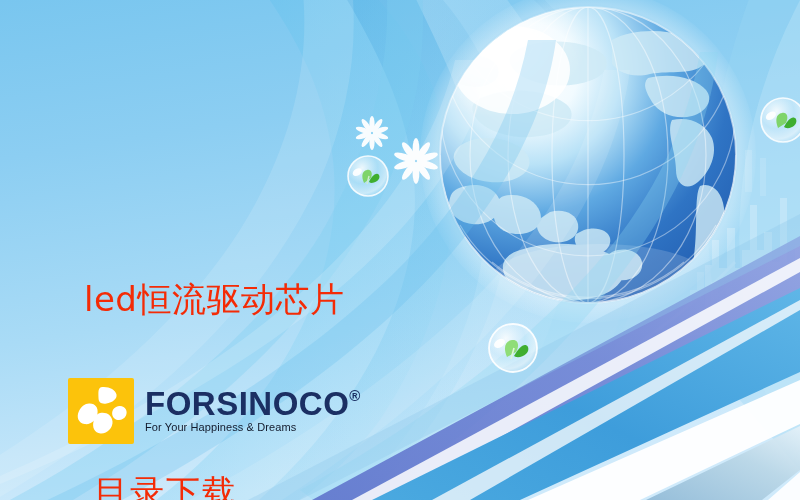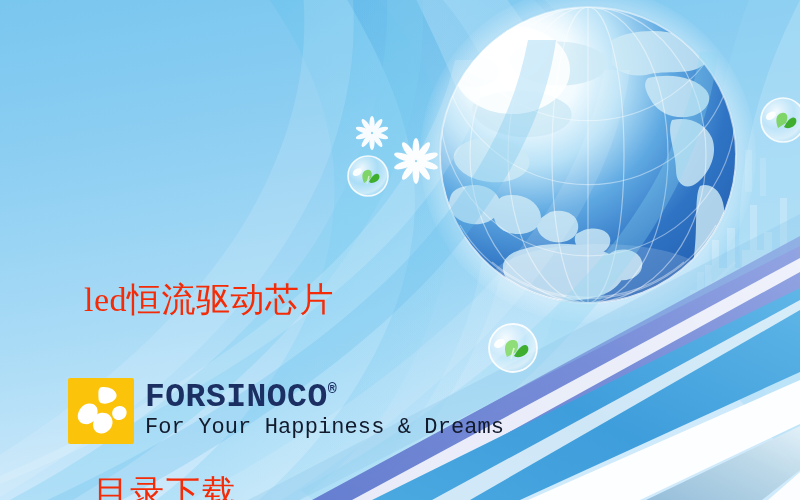--- a/index.html
+++ b/index.html
@@ -22,29 +22,29 @@
     position:absolute;
     left:84px; top:162px;
     z-index:40;
     color:#f42b06;
     font-size:34px;
     line-height:1.62;
     letter-spacing:.5px;
     white-space:pre;
     font-family:"DejaVu Sans","Liberation Sans",sans-serif;
   }
-  .headline .l1{ display:block;font-family:Liberation Serif, serif; }
+  .headline .l1{ display:block; }
   .headline .l2{ display:block; padding-left:10px; letter-spacing:2px;margin-top:28px; }
 
   
   .logo{
     position:absolute;
     left:68px; top:378px;
     z-index:45;
-    display:flex; align-items:center; gap:11px;font-family:Liberation Mono, monospace;
+    display:flex; align-items:center; gap:11px;
   }
   .logo-mark{
     width:66px; height:66px;
     background:#fcc30b;
     border-radius:2px;
     position:relative;
     flex:0 0 auto;
   }
   .logo-mark svg{ display:block; width:66px; height:66px; }
   .logo-words{ display:flex; flex-direction:column; }
@@ -56,21 +56,21 @@
     line-height:1;
     display:flex; align-items:flex-start;
   }
   .logo-name .reg{
     font-size:15px;
     line-height:1;
     margin-top:1px;
     font-weight:bold;
   }
   .logo-tag{
-    font-size:22px;
+    font-size:11px;
     color:#121a2c;
     letter-spacing:.1px;
     line-height:1.22;
     margin-top:1px;
   }
 </style>
 </head>
 <body>
 
 <div class="stage">

